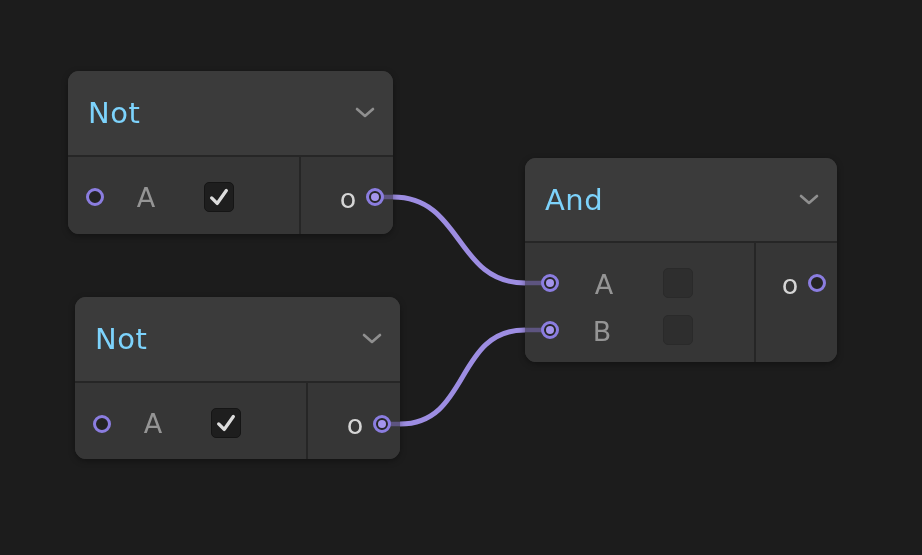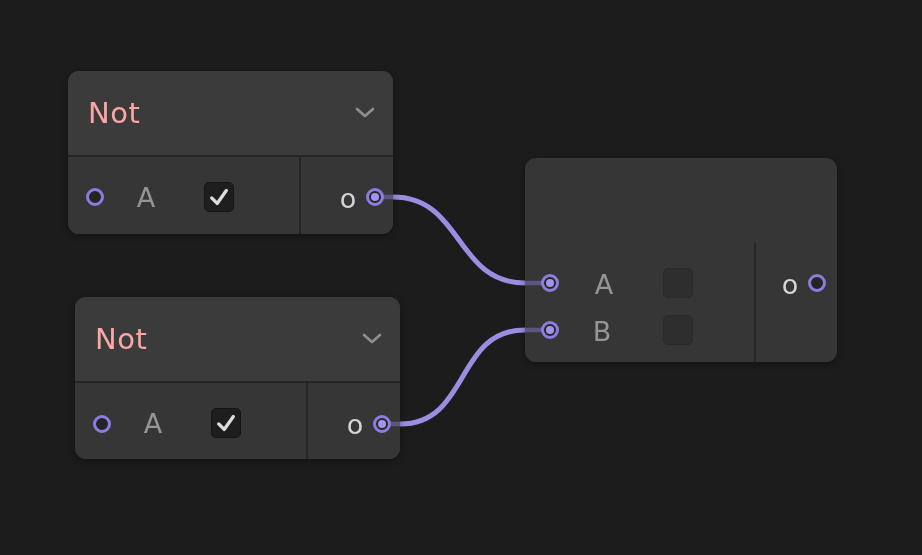--- a/index.html
+++ b/index.html
@@ -37,21 +37,21 @@
     position: absolute;
     left: 0; top: 0; right: 0;
     background: #3b3b3b;
     border-bottom: 2px solid #262626;
     display: flex;
     align-items: center;
   }
   .node-title {
     margin-left: 20px;
     font-size: 29px;
-    color: #fca5a5;
+    color: #7dd3fc;
     letter-spacing: 0.5px;
     flex: 1;
   }
   .chev {
     margin-right: 18px;
     display: flex;
     align-items: center;
   }
   .node-body {
     position: absolute;
@@ -138,20 +138,28 @@
         <svg width="22" height="22" viewBox="0 0 24 24">
           <path d="M4,13 L10,19 L20,5" fill="none" stroke="#dcdcdc" stroke-width="3.6" stroke-linecap="round" stroke-linejoin="round"></path>
         </svg>
       </div>
       <div class="vdivider" style="left:231px;"></div>
       <span class="out-label" style="left:280px; top:41px;">o</span>
     </div>
   </div>
 
   <div class="node" style="left:525px; top:158px; width:312px; height:204px;">
+    <div class="node-header" style="height:83px;">
+      <div class="node-title">And</div>
+      <div class="chev">
+        <svg width="20" height="12" viewBox="0 0 20 12">
+            <path d="M2,2 L10,9 L18,2" fill="none" stroke="#8f8f8f" stroke-width="2.6" stroke-linecap="round" stroke-linejoin="round"></path>
+          </svg>
+      </div>
+    </div>
     <div class="node-body" style="height:119px;">
       <span class="row-label" style="left:79px; top:41px;">A</span>
       <div class="checkbox disabled" style="left:138px; top:25px;"></div>
       <span class="row-label" style="left:77px; top:88px;">B</span>
       <div class="checkbox disabled" style="left:138px; top:72px;"></div>
       <div class="vdivider" style="left:229px;"></div>
       <span class="out-label" style="left:265px; top:41px;">o</span>
     </div>
   </div>
 

